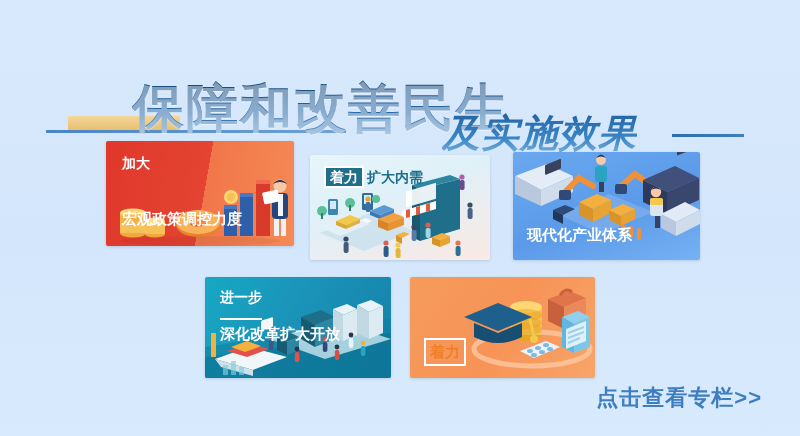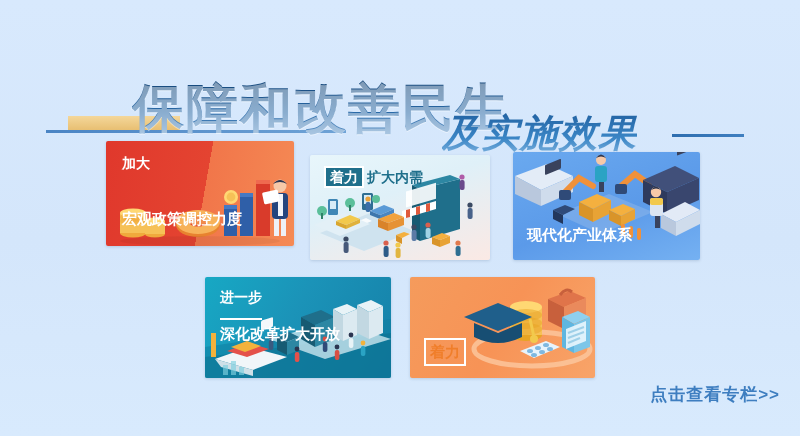--- a/index.html
+++ b/index.html
@@ -68,21 +68,21 @@
   
   #card5{left:410px;top:277px;width:185px;height:101px;
          background:linear-gradient(120deg,#f59b5c 0%,#f79356 50%,#f8a469 100%);}
   #card5 .cap{left:14px;bottom:12px;color:#fff;font-size:15px;line-height:22px;}
   #card5 .tagbox{color:#f07e2a;background:#fff0;border:2px solid #fff;padding:1px 4px;
                  display:inline-block;}
 
   
   .art{position:absolute;z-index:1;}
 
-  .footer-link{position:absolute;right:20px;top:383px;font-size:17px;
+  .footer-link{position:absolute;right:38px;top:383px;font-size:22px;
                color:#3e7ec0;font-weight:600;letter-spacing:1px;cursor:pointer;}
 </style>
 </head>
 <body>
 
 <div id="stage">
 
   <div class="header">
     <div class="gold-bar"></div>
     <div class="rule-left"></div>

